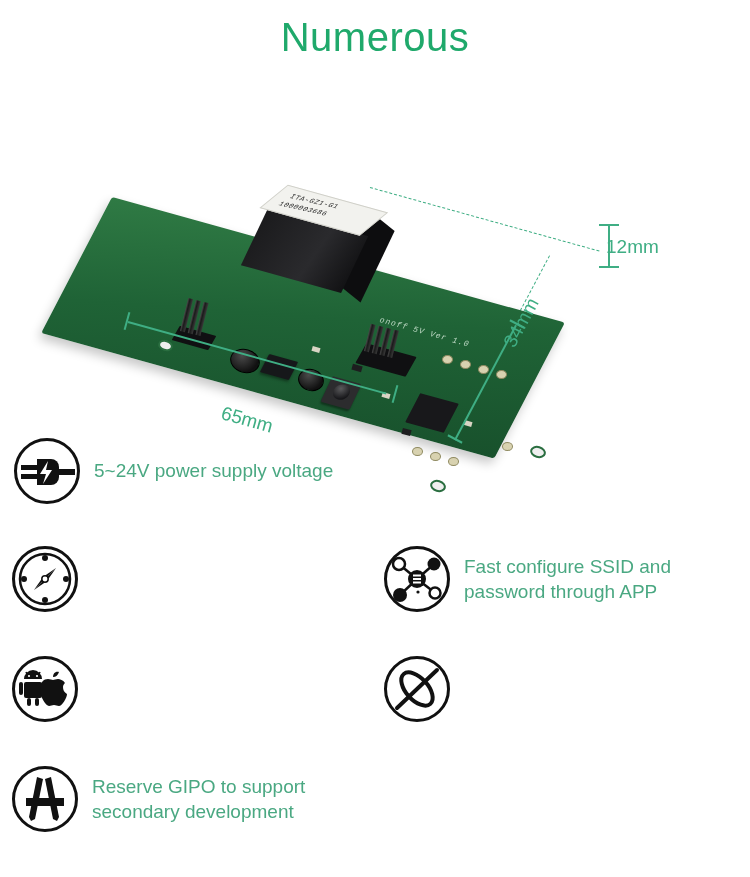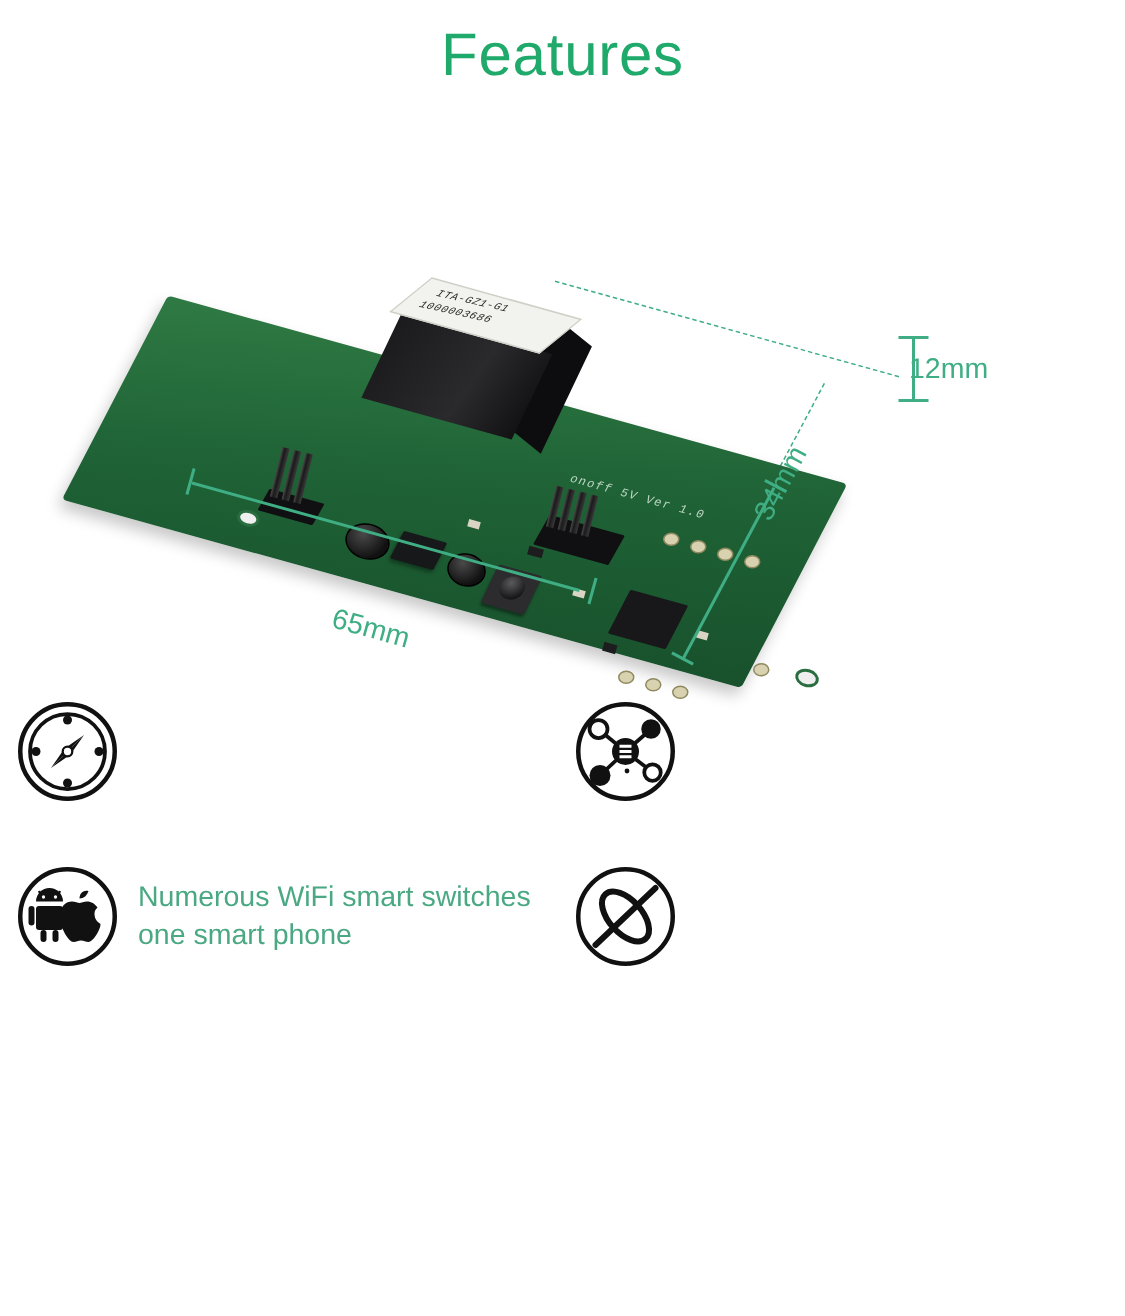--- a/index.html
+++ b/index.html
@@ -237,21 +237,21 @@
     font-size: 19px;
     line-height: 1.32;
     font-family: "Liberation Sans", sans-serif;
     max-width: 285px;
   }
   .feature-text.wide { max-width: 300px; }
 </style>
 </head>
 <body>
 
-<div class="page-title">Features</div>
+<div class="page-title">Numerous</div>
 
 <div class="product-figure">
   <div class="pcb-stage">
 
     <div class="guide g1"></div>
     <div class="guide" style="left:497px; top:285px; width:112px; transform:rotate(-62deg);"></div>
 
     <div class="board-wrap">
       <div class="board"></div>
 
@@ -321,20 +321,34 @@
 
     <div class="dimline" style="left:608px; top:155px; width:2px; height:44px;"></div>
     <div class="tick" style="left:599px; top:155px; width:20px; height:2px;"></div>
     <div class="tick" style="left:599px; top:197px; width:20px; height:2px;"></div>
     <div class="dim-label" style="left:606px; top:167px;">12mm</div>
   </div>
 </div>
 
 <div class="features">
 
+  <div class="feature-row-full">
+    <div class="icon-badge">
+      <svg width="60" height="60" viewBox="0 0 60 60">
+        <g fill="#111111">
+          <rect x="4" y="24" width="16" height="5"></rect>
+          <rect x="4" y="33" width="16" height="5"></rect>
+          <path d="M20 18 h14 a8 8 0 0 1 8 8 v10 a8 8 0 0 1 -8 8 h-14 z"></path>
+          <rect x="42" y="28" width="16" height="6"></rect>
+          <path d="M31 20 l-8 13 h6 l-3 10 l9 -14 h-6 z" fill="#ffffff"></path>
+        </g>
+      </svg>
+    </div>
+    <div class="feature-text wide">5~24V power supply voltage</div>
+  </div>
 
   <div class="feature-grid">
 
 
     <div class="feature-item col2">
       <div class="icon-badge">
         <svg width="60" height="60" viewBox="0 0 60 60">
           <g fill="#111111">
             <circle cx="30" cy="30" r="25" fill="none" stroke="#111" stroke-width="2.5"></circle>
             <circle cx="30" cy="9" r="3"></circle>
@@ -366,20 +380,21 @@
           <circle cx="48" cy="44" r="5.5" fill="#ffffff" stroke="#111" stroke-width="2.5"></circle>
           <circle cx="30" cy="30" r="9" fill="#111111"></circle>
           <g fill="#ffffff">
             <rect x="26" y="25.5" width="8" height="2"></rect>
             <rect x="26" y="29" width="8" height="2"></rect>
             <rect x="26" y="32.5" width="8" height="2"></rect>
           </g>
           <circle cx="31" cy="43" r="1.6" fill="#111111"></circle>
         </svg>
       </div>
+      <div class="feature-text">Fast configure SSID and password through APP</div>
     </div>
 
     <div class="feature-item col2">
       <div class="icon-badge">
         <svg width="60" height="60" viewBox="0 0 60 60">
           <g fill="#111111">
 
             <path d="M9 20 a9 9 0 0 1 18 0 z"></path>
             <line x1="11" y1="13" x2="13" y2="17" stroke="#111" stroke-width="1.6"></line>
             <line x1="25" y1="13" x2="23" y2="17" stroke="#111" stroke-width="1.6"></line>
@@ -389,29 +404,43 @@
             <rect x="4" y="23" width="4" height="13" rx="2"></rect>
             <rect x="28" y="23" width="4" height="13" rx="2"></rect>
             <rect x="12" y="39" width="4" height="8" rx="2"></rect>
             <rect x="20" y="39" width="4" height="8" rx="2"></rect>
 
             <path d="M44 13 c-1 3 -3 5 -6 5 c0 -3 2 -6 6 -5 z"></path>
             <path d="M50 24 c-2 -3 -5 -4 -7 -4 c-2 0 -4 1 -5 1 c-1 0 -3 -1 -5 -1 c-4 0 -8 3 -8 10 c0 8 6 17 9 17 c2 0 3 -1 5 -1 c2 0 3 1 5 1 c3 0 8 -8 8 -12 c-3 -2 -4 -4 -4 -7 c0 -2 1 -3 2 -4 z"></path>
           </g>
         </svg>
       </div>
-      <div class="feature-text wide">Numerous WiFi smart switches one smart phone</div>
     </div>
 
     <div class="feature-item">
       <div class="icon-badge">
         <svg width="60" height="60" viewBox="0 0 60 60">
           <g stroke="#111111" fill="none" stroke-width="4" stroke-linecap="round">
             <ellipse cx="30" cy="30" rx="11" ry="20" transform="rotate(-42 30 30)"></ellipse>
             <line x1="10" y1="49" x2="50" y2="11"></line>
           </g>
         </svg>
       </div>
     </div>
 
+    <div class="feature-item col2">
+      <div class="icon-badge">
+        <svg width="60" height="60" viewBox="0 0 60 60">
+          <g fill="#111111">
+
+            <path d="M22 8 l6 2 l-8 40 l-4 2 l-2 -4 z"></path>
+
+            <path d="M36 8 l-6 2 l8 40 l4 2 l2 -4 z"></path>
+
+            <rect x="11" y="29" width="38" height="8"></rect>
+          </g>
+        </svg>
+      </div>
+      <div class="feature-text">Reserve GIPO to support secondary development</div>
+    </div>
 
   </div>
 </div>
 
 </body></html>

